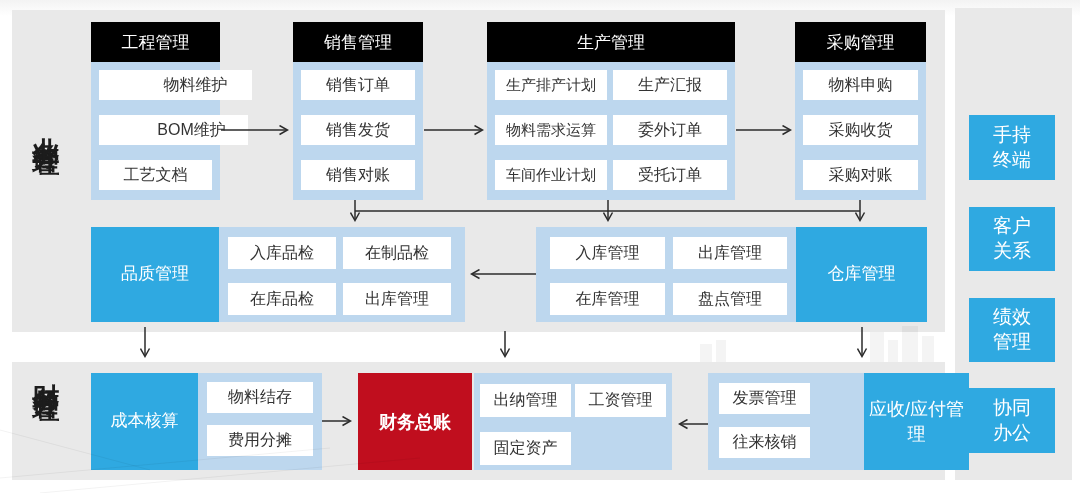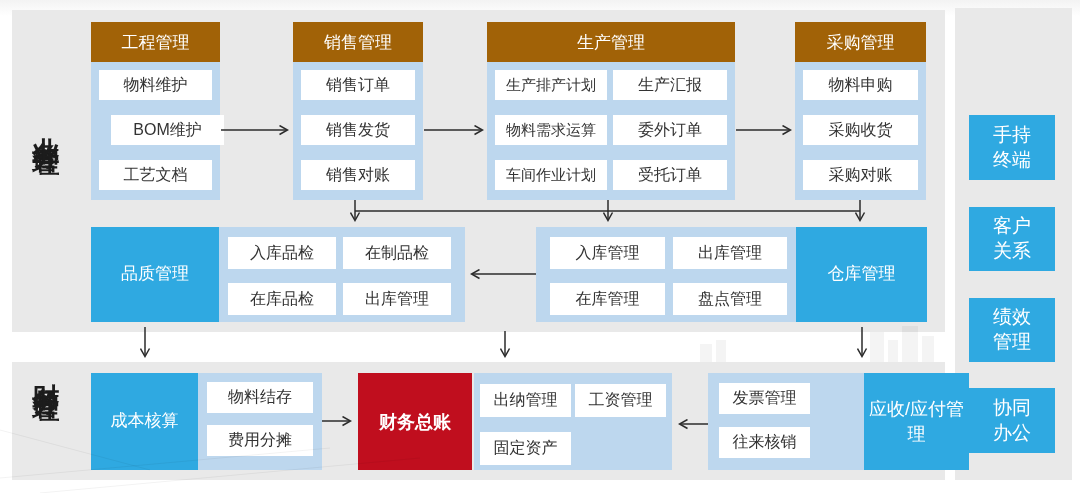--- a/index.html
+++ b/index.html
@@ -8,21 +8,21 @@
     background:linear-gradient(180deg,#f3f3f3 0px,#ffffff 16px,#ffffff 100%);
     font-family:"Liberation Sans",sans-serif;
   }
   .band{position:absolute;background:#e9e9e9;}
   .vlabel{
     position:absolute;writing-mode:vertical-rl;text-orientation:upright;
     font-size:27px;font-weight:bold;color:#1c1c1c;letter-spacing:4px;line-height:1;
   }
   .group{position:absolute;background:#bdd7ee;}
   .g-header{
-    position:absolute;left:0;top:0;width:100%;height:40px;background:#a16207;
+    position:absolute;left:0;top:0;width:100%;height:40px;background:#000000;
     color:#fff;font-size:17px;display:flex;align-items:center;justify-content:center;
   }
   .g-item{
     position:absolute;background:#ffffff;color:#333;font-size:16px;
     display:flex;align-items:center;justify-content:center;white-space:nowrap;
   }
   .blue-box{
     position:absolute;background:#2fa9e1;color:#fff;font-size:17px;line-height:1.35;
     display:flex;align-items:center;justify-content:center;text-align:center;
   }
@@ -50,22 +50,22 @@
 
   <div class="band" style="left:12px;top:10px;width:933px;height:322px;"></div>
   <div class="band" style="left:12px;top:362px;width:933px;height:118px;"></div>
   <div class="band" style="left:955px;top:8px;width:117px;height:472px;"></div>
 
   <div class="vlabel" style="left:32px;top:116px;">业务管理</div>
   <div class="vlabel" style="left:32px;top:362px;">财务管理</div>
 
   <div class="group" style="left:91px;top:22px;width:129px;height:178px;">
     <div class="g-header">工程管理</div>
-    <div class="g-item" style="left:8px;top:48px;width:113px;height:30px;">物料维护</div>
-    <div class="g-item" style="left:20px;top:93px;width:113px;height:30px;">BOM维护</div>
+    <div class="g-item" style="left:8px;top:48px;width:113px;height:30px;padding-left:40px;">物料维护</div>
+    <div class="g-item" style="left:8px;top:93px;width:113px;height:30px;padding-left:36px;">BOM维护</div>
     <div class="g-item" style="left:8px;top:138px;width:113px;height:30px;">工艺文档</div>
   </div>
 
   <div class="group" style="left:293px;top:22px;width:130px;height:178px;">
     <div class="g-header">销售管理</div>
     <div class="g-item" style="left:8px;top:48px;width:114px;height:30px;">销售订单</div>
     <div class="g-item" style="left:8px;top:93px;width:114px;height:30px;">销售发货</div>
     <div class="g-item" style="left:8px;top:138px;width:114px;height:30px;">销售对账</div>
   </div>
 

